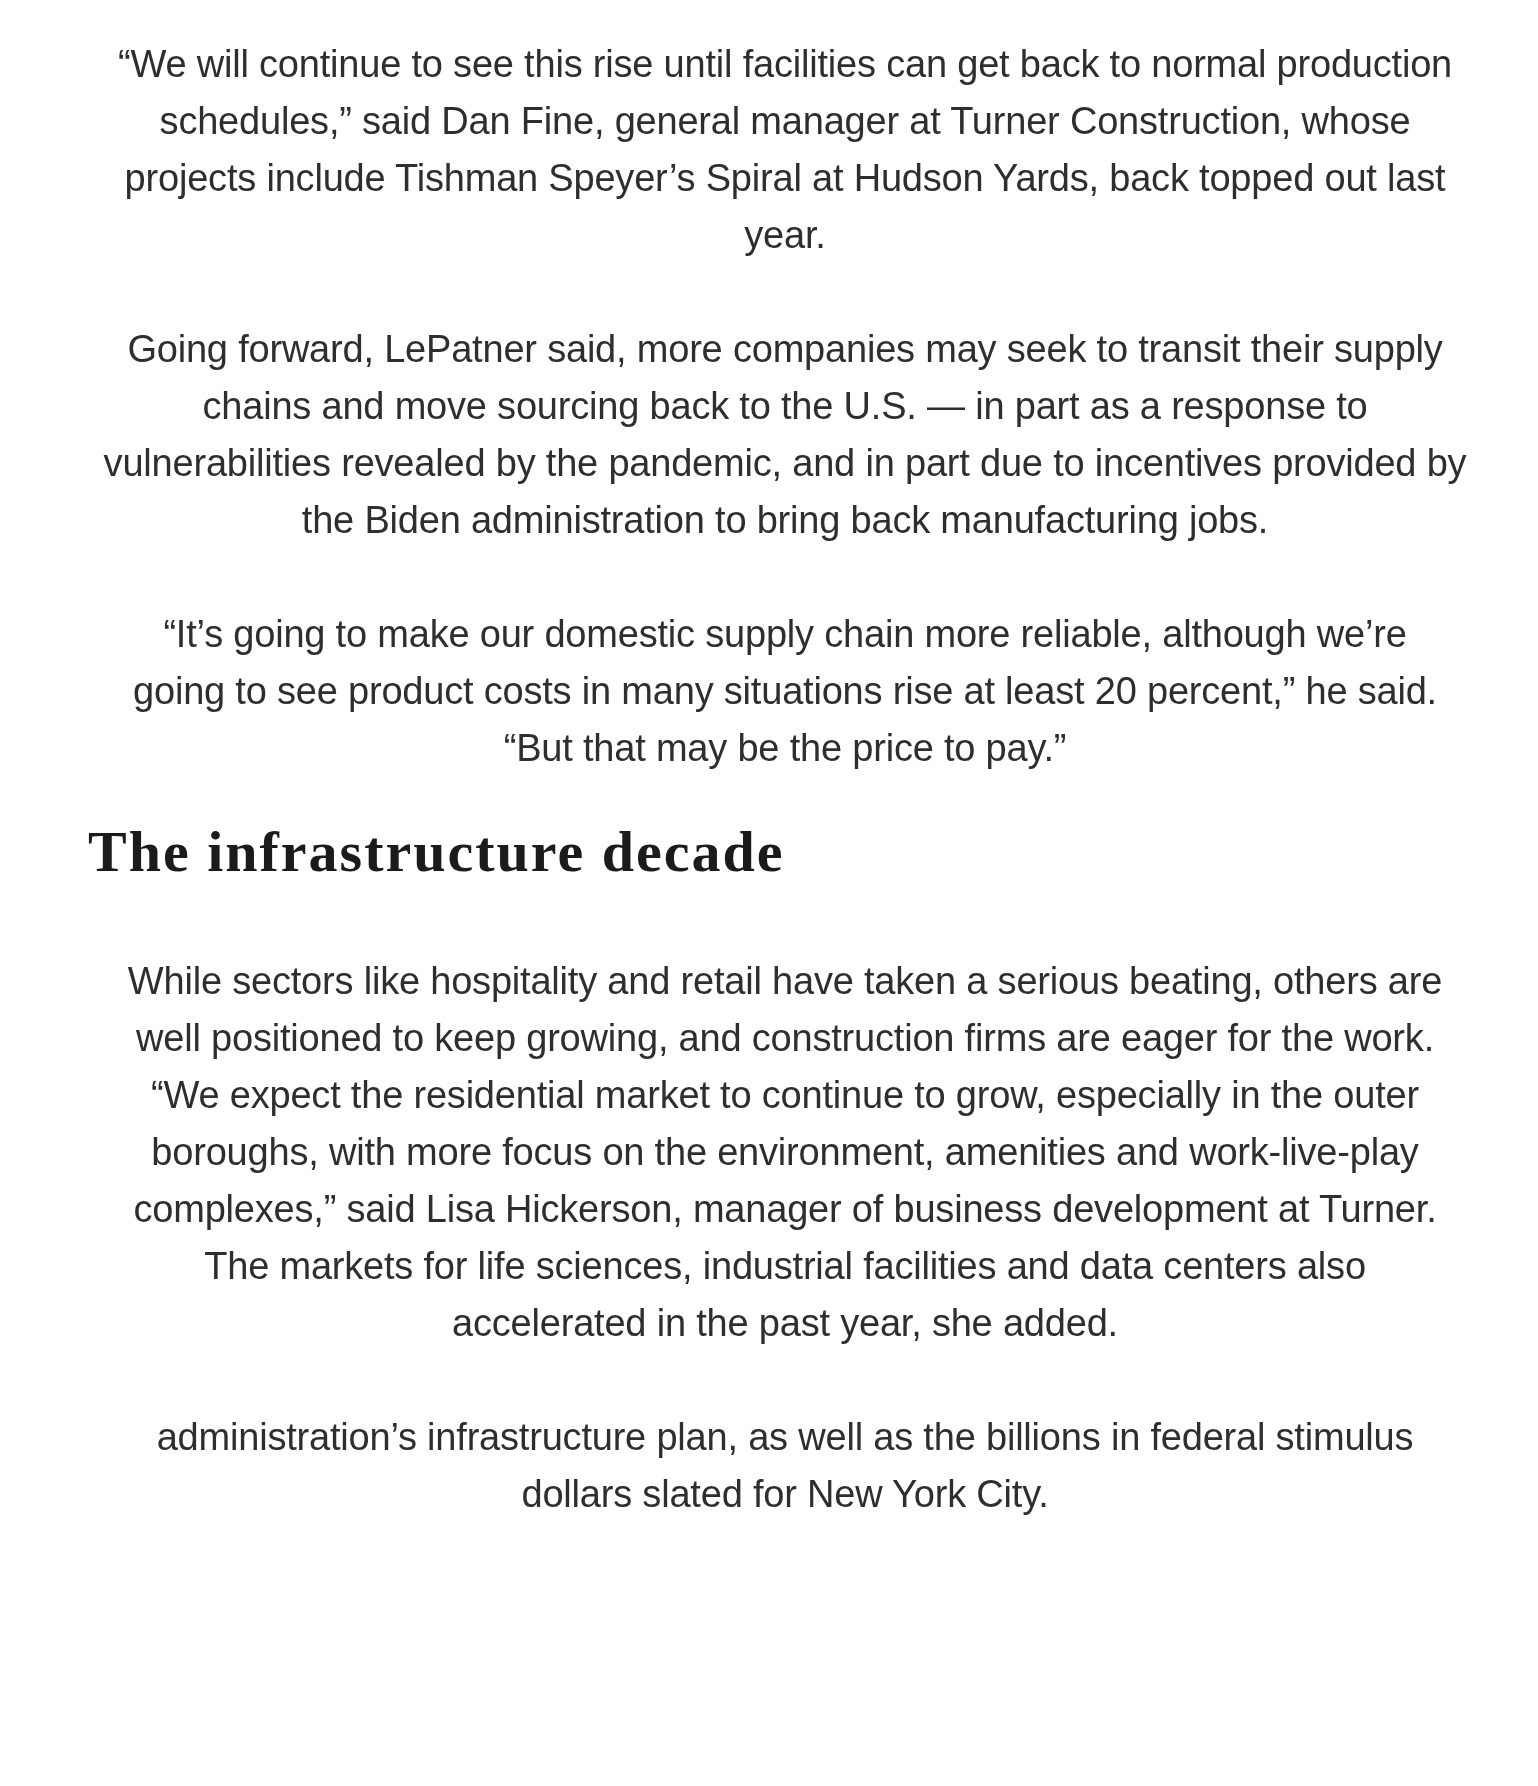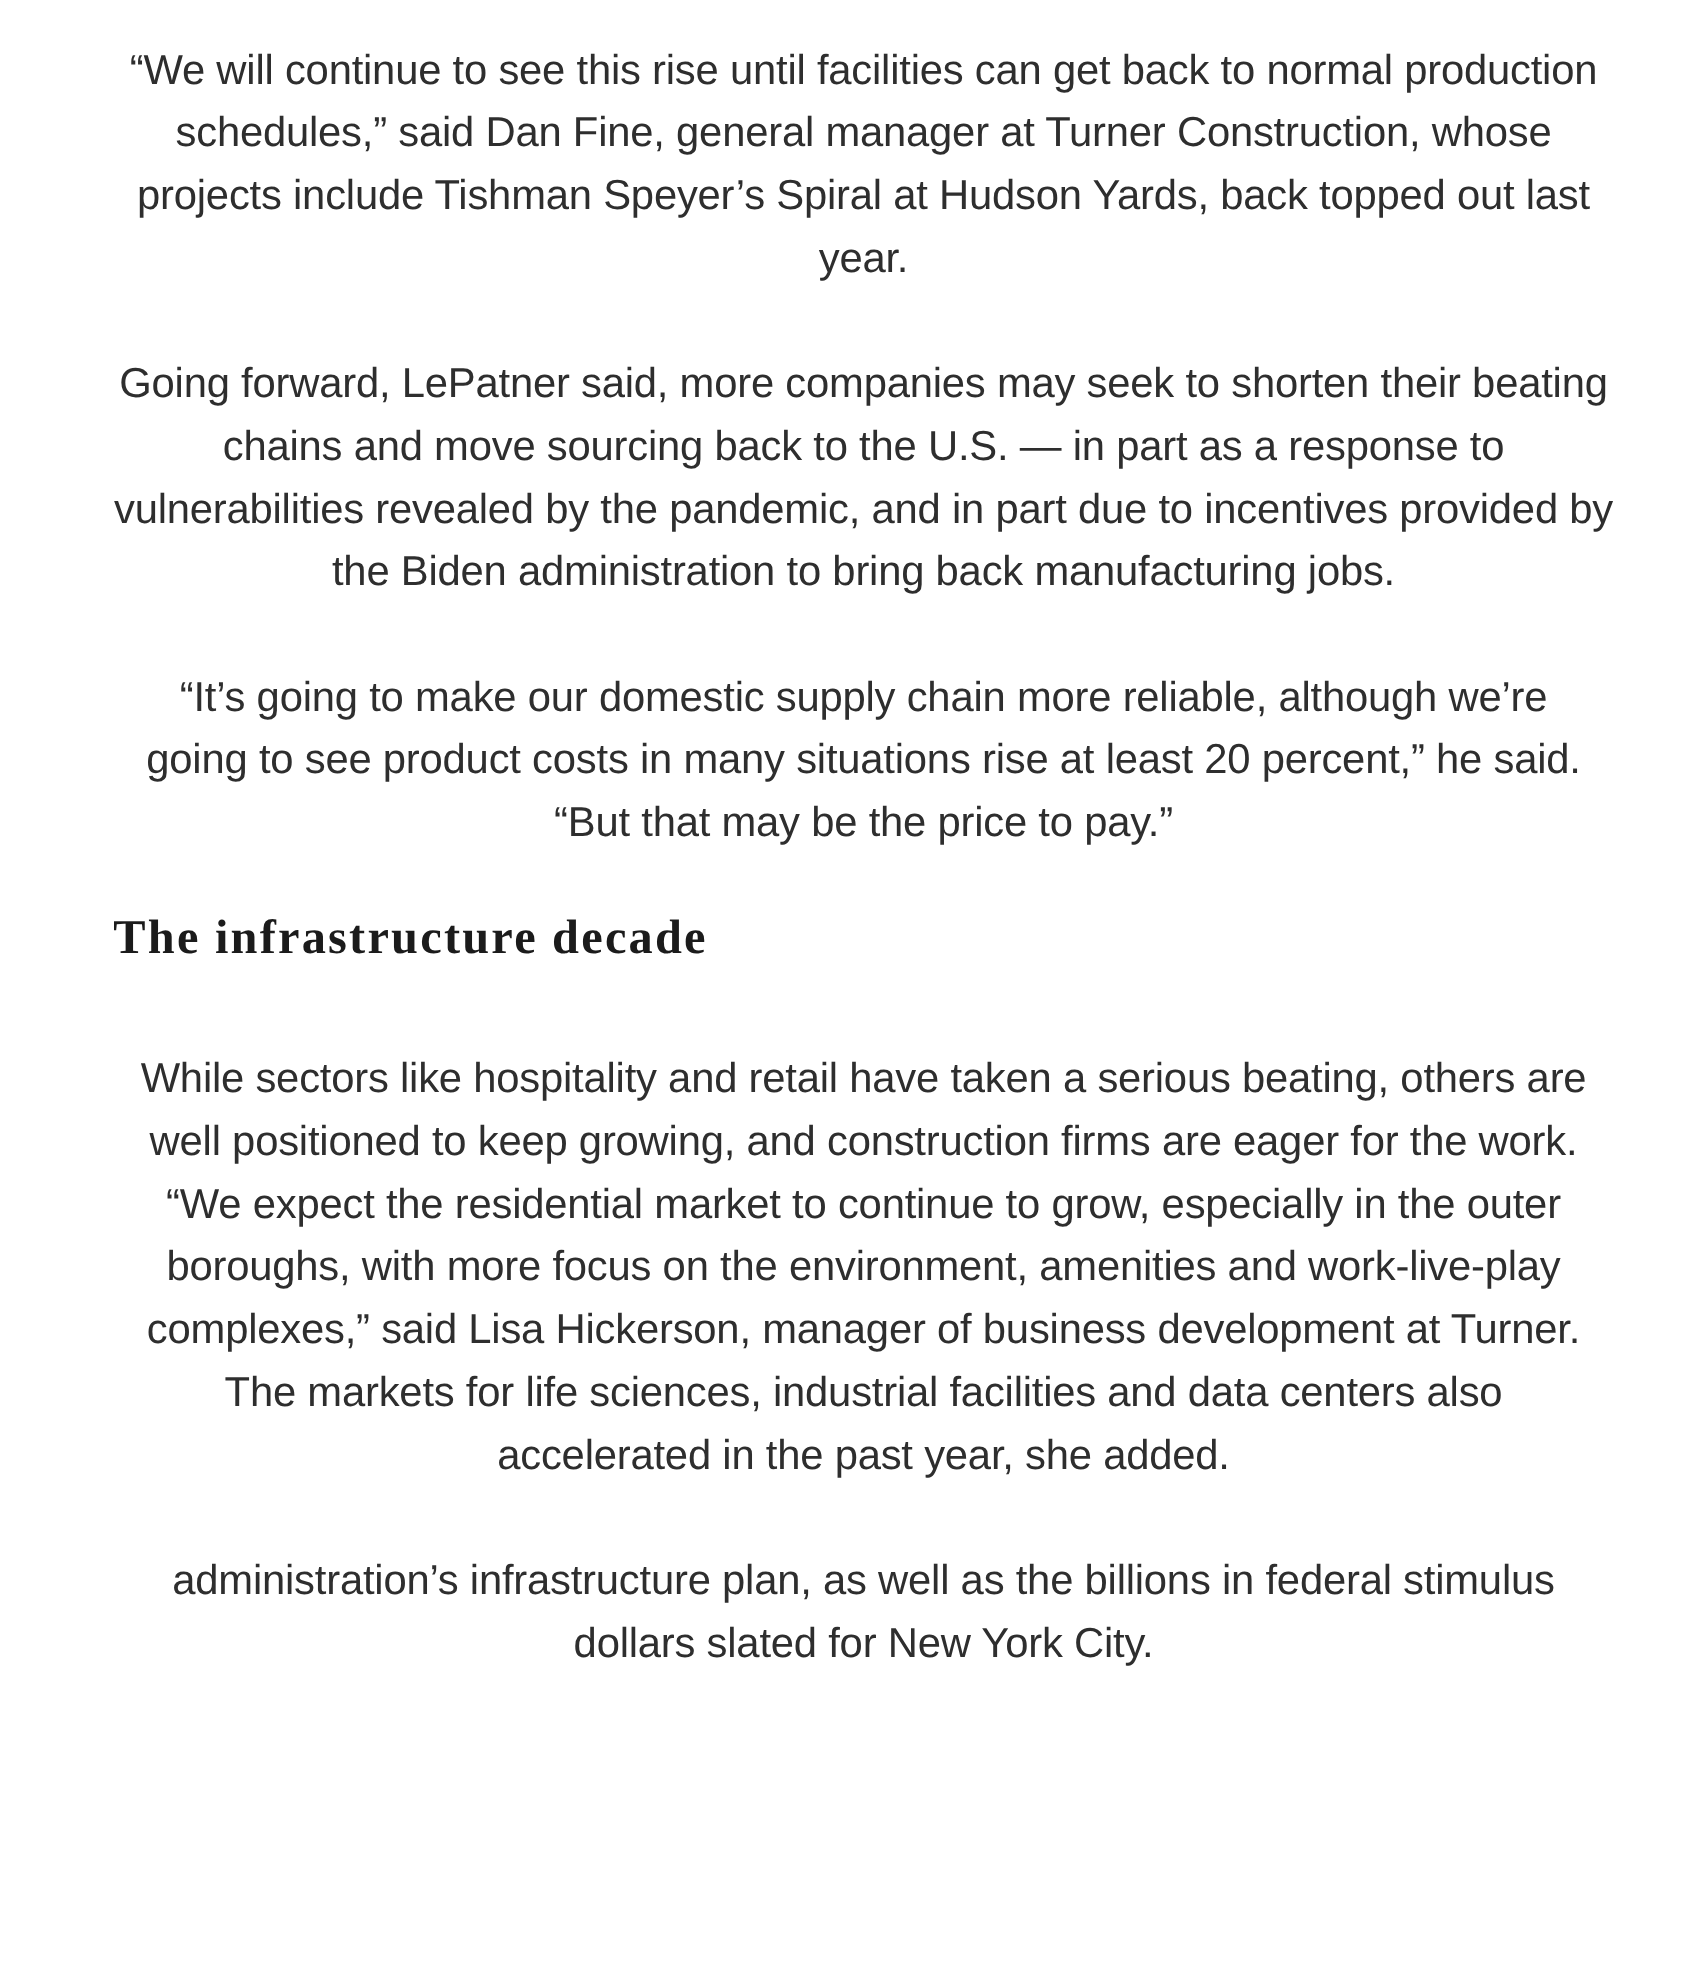--- a/index.html
+++ b/index.html
@@ -25,42 +25,42 @@
     font-size: 38px;
     line-height: 57px;
     letter-spacing: -0.2px;
     white-space: nowrap;
     color: #2e2e2e;
     text-align: center;
   }
   .heading {
     font-family: "Liberation Serif", serif;
     font-weight: 700;
-    font-size: 44px;
+    font-size: 58px;
     line-height: 72px;
     letter-spacing: 2px;
     color: #1b1b1b;
-    margin: -18px 0 65px 15px;
+    margin: -18px 0 65px 0;
     white-space: nowrap;
   }
 </style>
 </head>
 <body>
 
 <article class="article">
 
   <div class="para">
     <div class="line">“We will continue to see this rise until facilities can get back to normal production</div>
     <div class="line">schedules,” said Dan Fine, general manager at Turner Construction, whose</div>
     <div class="line">projects include Tishman Speyer’s Spiral at Hudson Yards, back topped out last</div>
     <div class="line">year.</div>
   </div>
 
   <div class="para">
-    <div class="line">Going forward, LePatner said, more companies may seek to shorten their beating</div>
+    <div class="line">Going forward, LePatner said, more companies may seek to transit their supply</div>
     <div class="line">chains and move sourcing back to the U.S. — in part as a response to</div>
     <div class="line">vulnerabilities revealed by the pandemic, and in part due to incentives provided by</div>
     <div class="line">the Biden administration to bring back manufacturing jobs.</div>
   </div>
 
   <div class="para">
     <div class="line">“It’s going to make our domestic supply chain more reliable, although we’re</div>
     <div class="line">going to see product costs in many situations rise at least 20 percent,” he said.</div>
     <div class="line">“But that may be the price to pay.”</div>
   </div>

